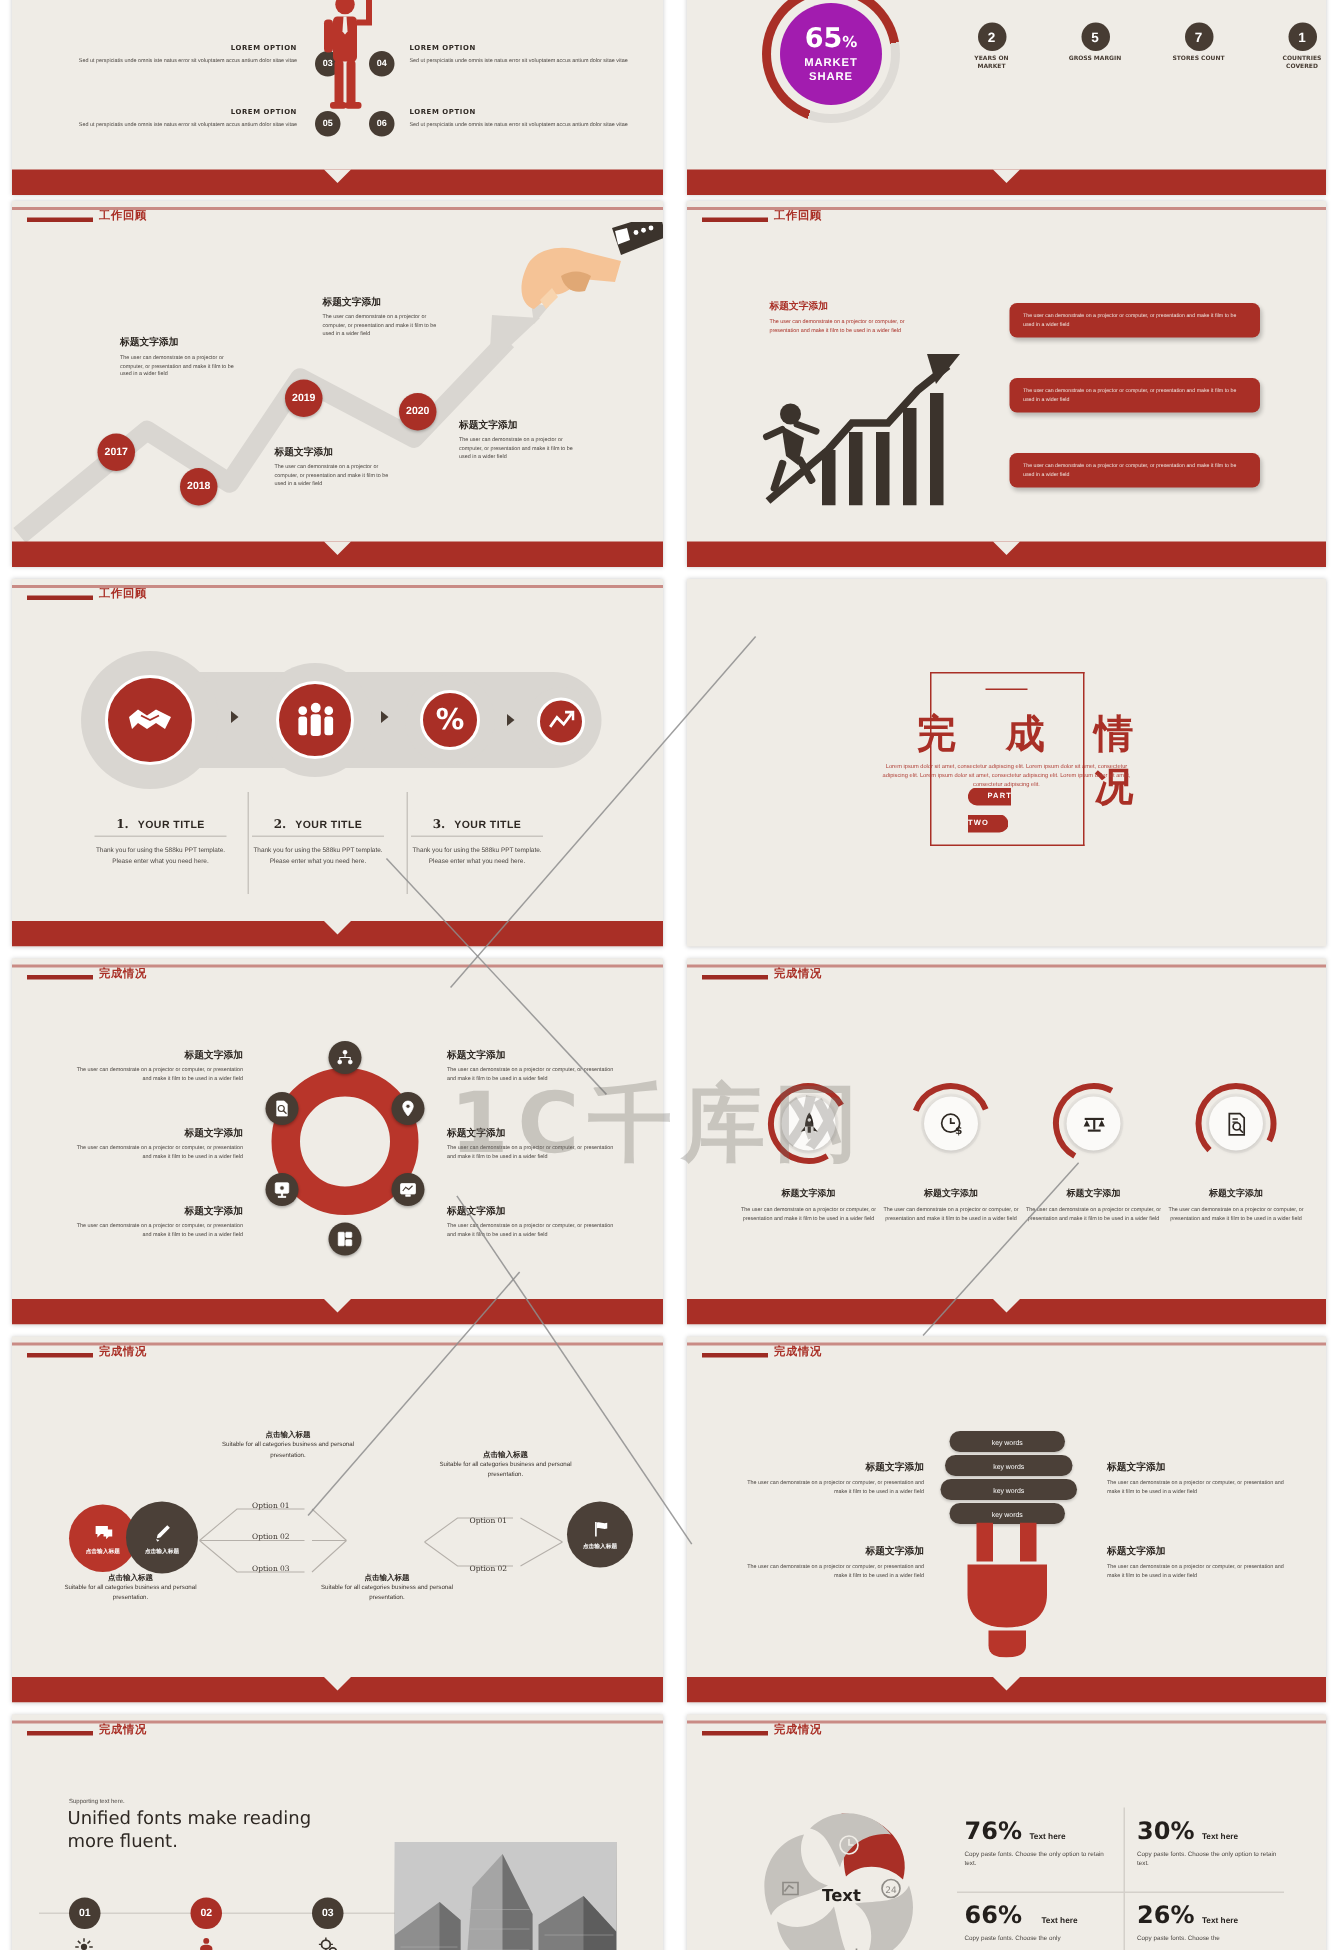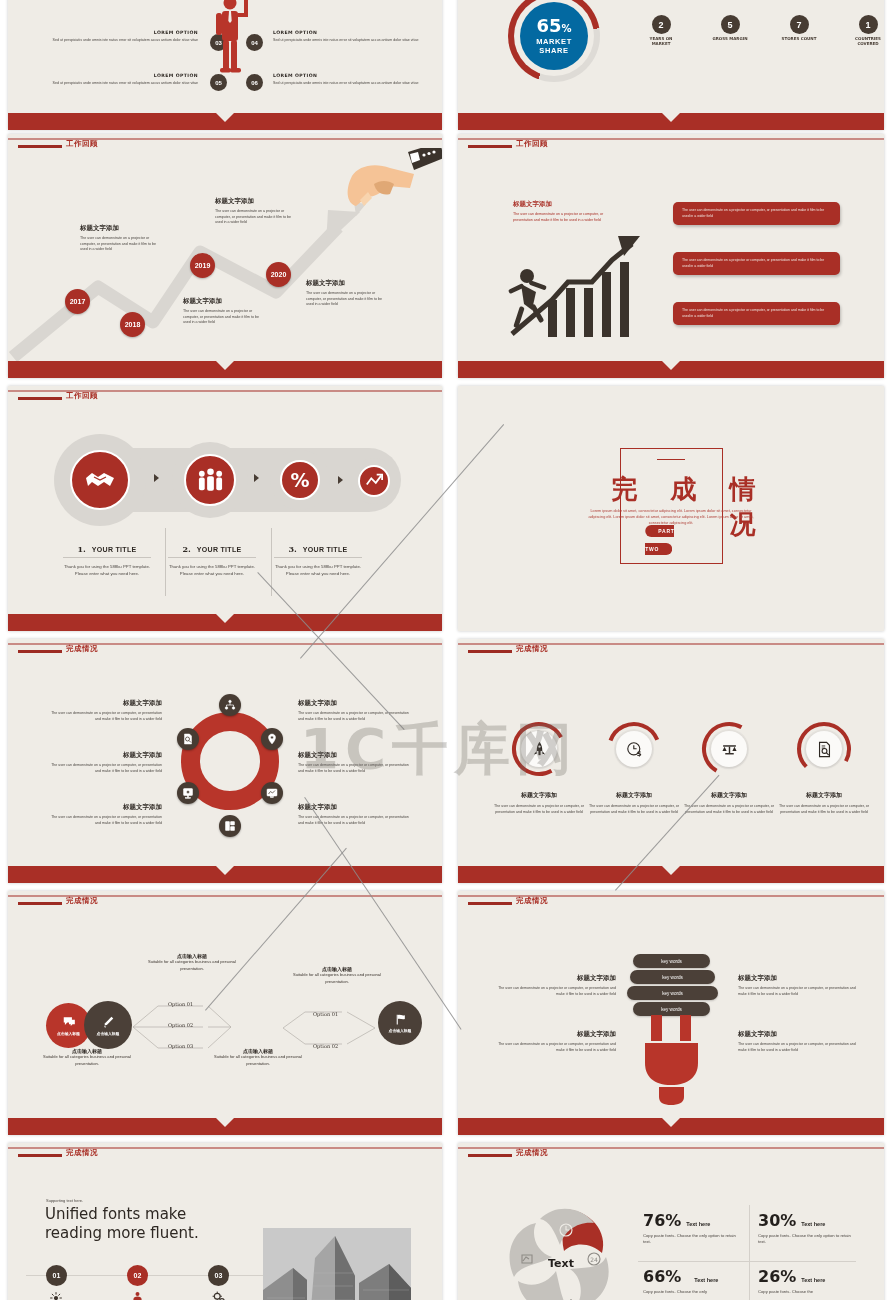--- a/index.html
+++ b/index.html
@@ -123,21 +123,21 @@
   .opt-line{ font-size:5px;color:#3b342e;font-family:"DejaVu Serif",serif; }
   .tree-h{ font-size:5px;font-weight:bold;color:#2e2823;font-family:"DejaVu Sans",sans-serif; }
   .tree-b{ font-size:4.1px;line-height:1.7;color:#3b342e; }
 
   
   .kw{ position:absolute;background:#4b4038;border-radius:8px;color:#fff;
        display:flex;align-items:center;justify-content:center;font-size:4.6px;
        box-shadow:0 1px 2px rgba(0,0,0,.2); }
 
   
-  .big-h{ font-size:15px;color:#2e2823;line-height:1.25;font-family:"DejaVu Sans",sans-serif; }
+  .big-h{ font-size:12px;color:#2e2823;line-height:1.25;font-family:"DejaVu Sans",sans-serif; }
   .sup{ font-size:4px;color:#4a4540; }
   .step{ width:21px;height:21px;border-radius:50%;background:#473c33;color:#fff;
          display:flex;align-items:center;justify-content:center;font-size:7px;font-weight:bold;
          position:absolute; }
   .bldg{ position:absolute;overflow:hidden;
          background:linear-gradient(160deg,#d8d8d8 0%,#9a9a9a 45%,#6d6d6d 100%); }
 
   
   .pct{ font-size:16px;font-weight:bold;color:#231f1c;font-family:"DejaVu Sans",sans-serif; }
   .pct-lab{ font-size:5.5px;font-weight:bold;color:#231f1c; }
@@ -196,21 +196,21 @@
       <div class="band"></div>
     </div>
   </div>
 
   <div class="slide row1">
     <div class="slide-inner">
 
       <div style="position:absolute;left:50px;top:120px;width:92px;height:92px">
         <div class="donut" style="inset:0;background:conic-gradient(from 200deg,#a92f26 0 240deg,#dedbd6 240deg 360deg)"></div>
         <div class="donut" style="inset:6px;background:#efece6"></div>
-        <div class="donut" style="inset:12px;background:#0369a1;display:flex;flex-direction:column;align-items:center;justify-content:center">
+        <div class="donut" style="inset:12px;background:#a21caf;display:flex;flex-direction:column;align-items:center;justify-content:center">
           <div style="color:#fff;font-size:18px;font-weight:bold;font-family:'DejaVu Sans',sans-serif;line-height:1">
             <span>65</span><span style="font-size:10px">%</span>
           </div>
           <div style="color:#fff;font-size:7.5px;font-weight:bold;letter-spacing:.6px;margin-top:2px">MARKET</div>
           <div style="color:#fff;font-size:7.5px;font-weight:bold;letter-spacing:.6px">SHARE</div>
         </div>
       </div>
 
       <div style="position:absolute;left:183px;top:145px;display:flex;gap:29px">
         <div style="display:flex;flex-direction:column;align-items:center;width:40px">

